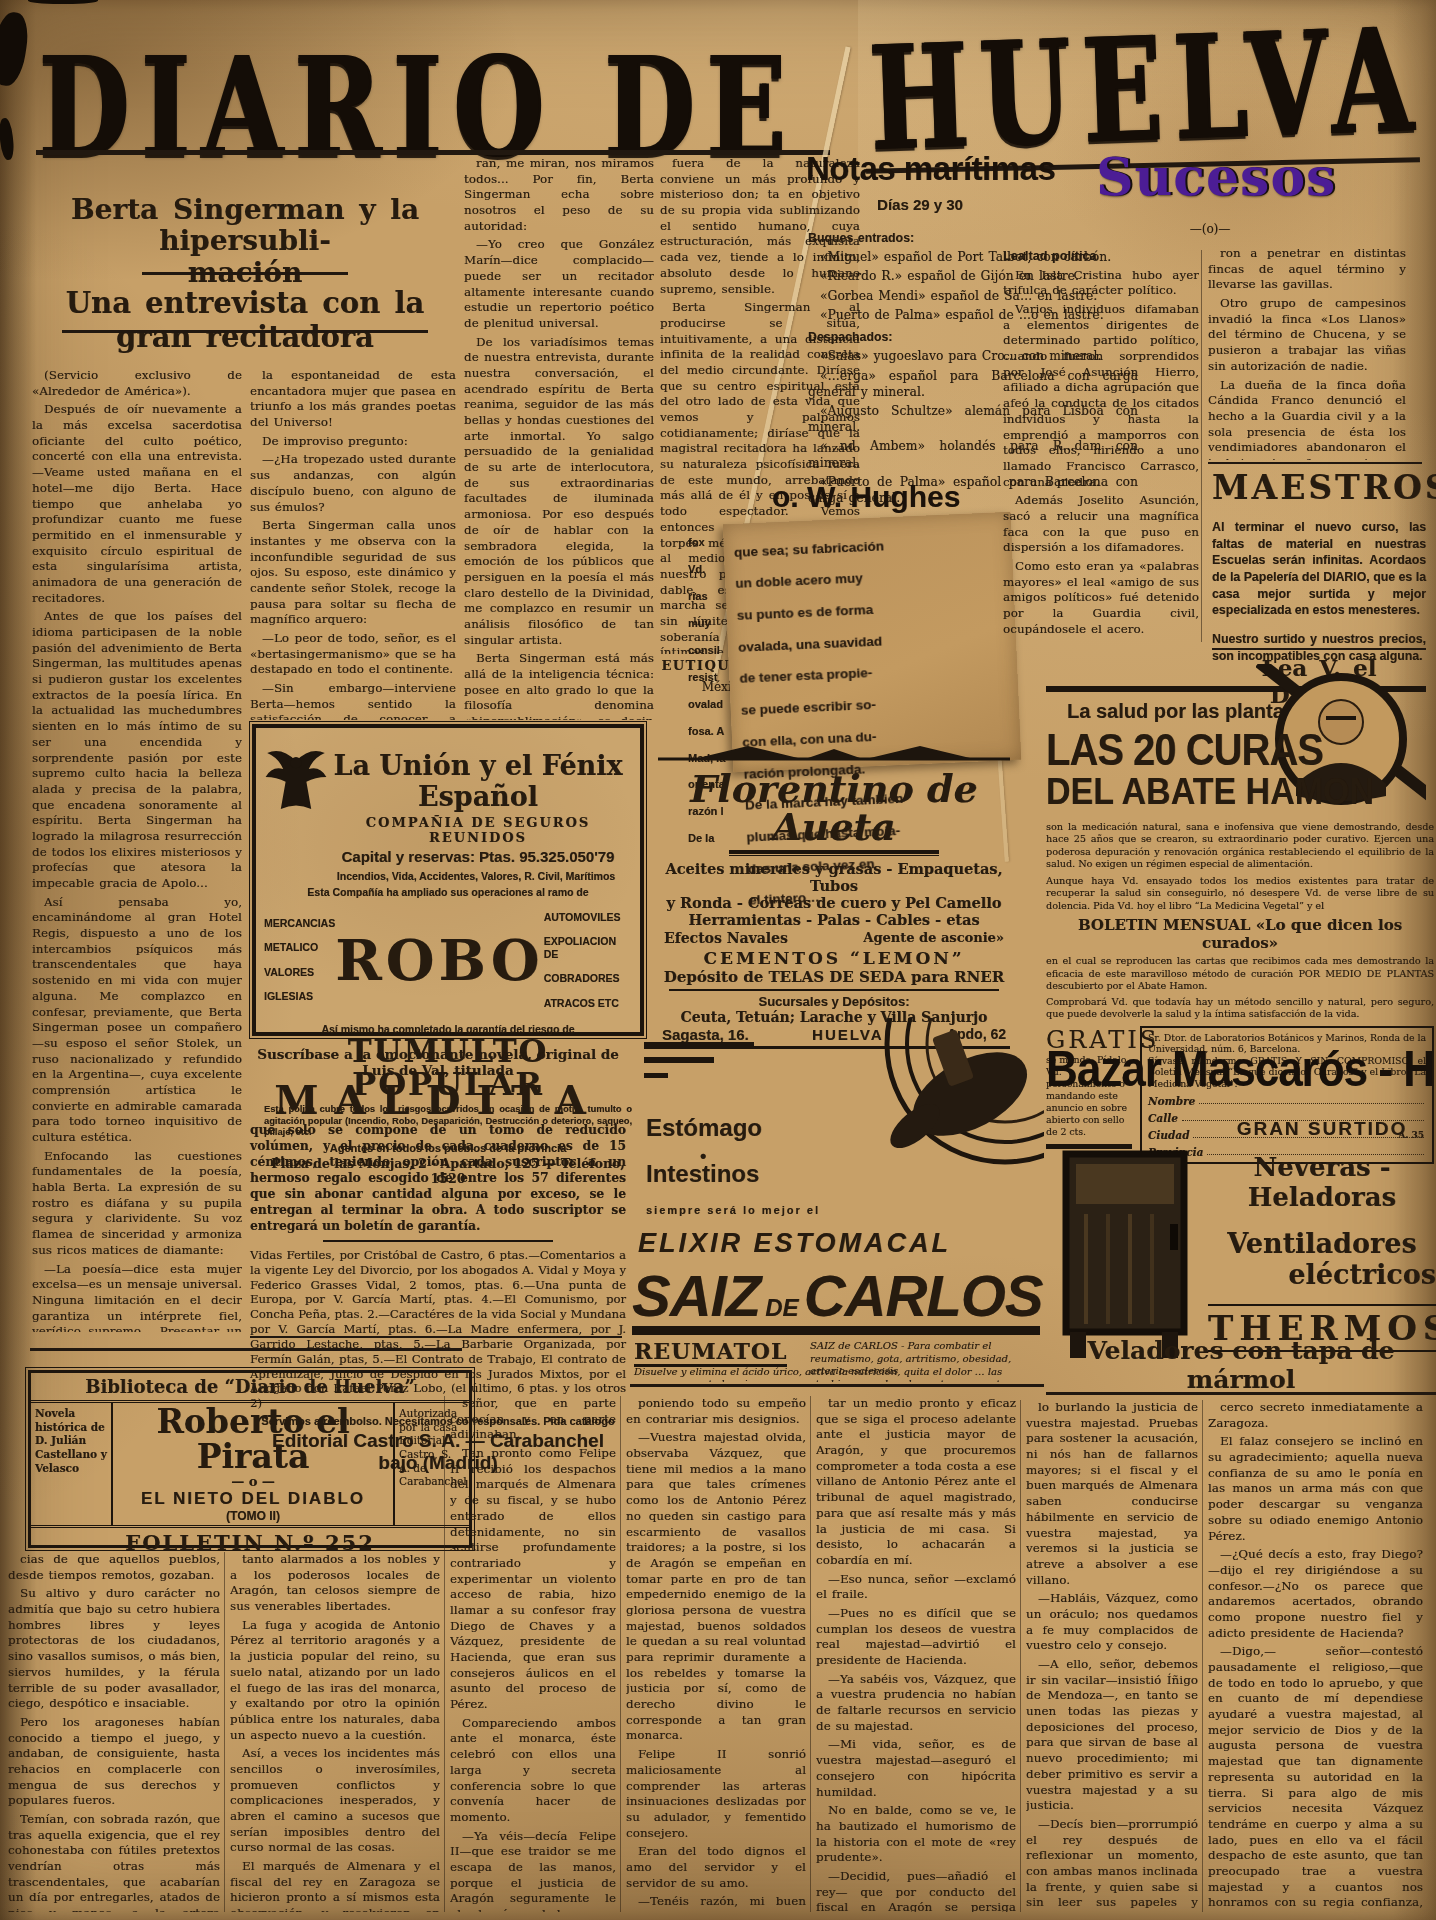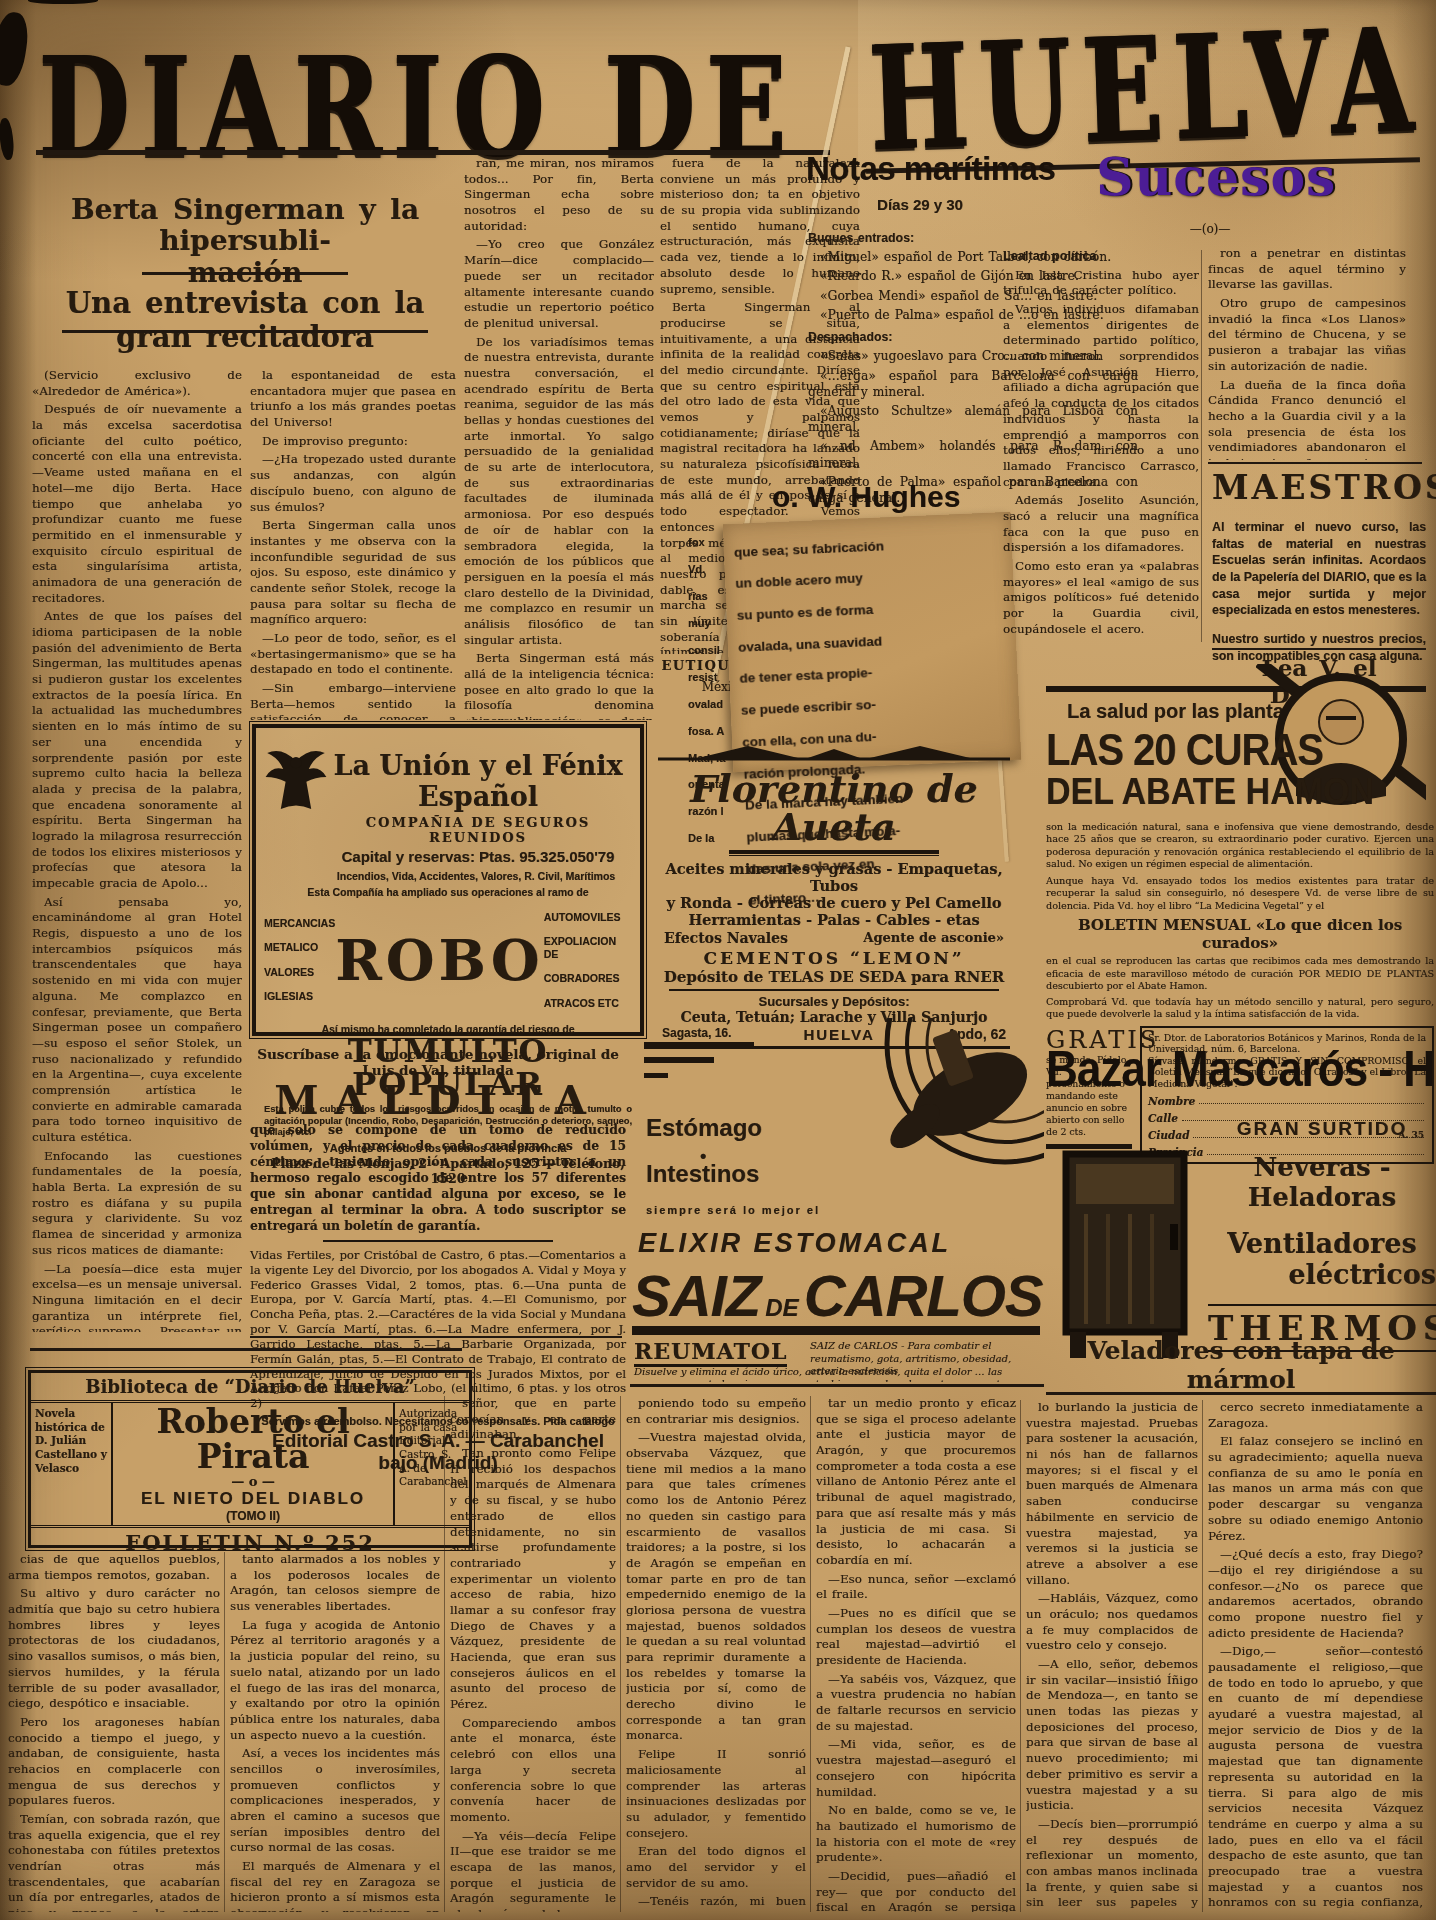--- a/index.html
+++ b/index.html
@@ -233,21 +233,21 @@
     <div style="display:flex;justify-content:space-between;padding:2px 6px;">
       <span class="serif b" style="font-size:14px;">Efectos Navales</span>
       <span class="serif b" style="font-size:13px;">Agente de  asconie»</span>
     </div>
     <div class="serif b" style="font-size:17px;letter-spacing:3px;">CEMENTOS  “LEMON”</div>
     <div class="serif b" style="font-size:15px;">Depósito de TELAS DE SEDA para RNER</div>
     <div style="width:330px;height:2px;background:#1d150d;margin:3px auto;"></div>
     <div class="sans b" style="font-size:13px;">Sucursales y Depósitos:</div>
     <div class="serif b" style="font-size:14px;">Ceuta, Tetuán; Larache y Villa Sanjurjo</div>
     <div style="display:flex;justify-content:space-between;padding:1px 4px;">
-      <span class="sans b" style="font-size:12px;text-align:right;">Sagasta, 16.</span>
+      <span class="sans b" style="font-size:15px;text-align:right;">Sagasta, 16.</span>
       <span class="sans b" style="font-size:15px;letter-spacing:2px;">HUELVA</span>
       <span class="sans b" style="font-size:14px;">Apdo, 62</span>
     </div>
     <div style="width:352px;height:3px;background:#1d150d;margin-top:2px;"></div>
   </div>
 
   <div class="blk" style="left:1046px;top:686px;width:388px;height:356px;">
     <div style="height:6px;background:#1d150d;width:380px;"></div>
     <svg width="170" height="160" viewBox="0 0 170 160" style="position:absolute;right:8px;top:-22px;">
       <rect x="-30" y="60" width="230" height="12" transform="rotate(38 85 80)" fill="#1d150d"></rect>
@@ -376,21 +376,21 @@
         <div class="serif b" style="font-size:13px;">— o —</div>
         <div class="sans b" style="font-size:17px;letter-spacing:2px;">EL NIETO DEL DIABLO</div>
         <div class="sans b" style="font-size:12px;">(TOMO II)</div>
       </div>
       <div class="serif" style="width:66px;font-size:10.5px;line-height:1.3;padding:4px;border-left:2px solid #1d150d;">Autorizada por la casa Editorial Castro, S. A. de Carabanchel</div>
     </div>
     <div class="serif b ctr" style="font-size:21px;letter-spacing:2px;border-top:3px double #1d150d;padding:2px 0;">FOLLETIN N.º 252</div>
   </div>
 
   <div class="blk col" style="left:8px;top:1552px;width:212px;height:360px;">
-      <p>cias de que aquellos pueblos, arma tiempos remotos, gozaban.</p>
+      <p>cias de que aquellos pueblos, desde tiempos remotos, gozaban.</p>
       <p>Su altivo y duro carácter no admitía que bajo su cetro hubiera hombres libres y leyes protectoras de los ciudadanos, sino vasallos sumisos, o más bien, siervos humildes, y la férula terrible de su poder avasallador, ciego, despótico e insaciable.</p>
       <p>Pero los aragoneses habían conocido a tiempo el juego, y andaban, de consiguiente, hasta rehacios en complacerle con mengua de sus derechos y populares fueros.</p>
       <p>Temían, con sobrada razón, que tras aquella exigencia, que el rey cohonestaba con fútiles pretextos vendrían otras más trascendentales, que acabarían un día por entregarles, atados de pies y manos, a la artera voluntad de Felipe el «Prudente».</p>
     </div>
   <div class="vline" style="left:224px;top:1552px;height:360px;"></div>
   <div class="blk col" style="left:230px;top:1552px;width:210px;height:360px;">
       <p>tanto alarmados a los nobles y a los poderosos locales de Aragón, tan celosos siempre de sus venerables libertades.</p>
       <p>La fuga y acogida de Antonio Pérez al territorio aragonés y a la justicia popular del reino, su suelo natal, atizando por un lado el fuego de las iras del monarca, y exaltando por otro la opinión pública entre los naturales, daba un aspecto nuevo a la cuestión.</p>
       <p>Así, a veces los incidentes más sencillos o inverosímiles, promueven conflictos y complicaciones inesperados, y abren el camino a sucesos que serían imposibles dentro del curso normal de las cosas.</p>
       <p>El marqués de Almenara y el fiscal del rey en Zaragoza se hicieron pronto a sí mismos esta observación, y resolvieron en consecuencia, sacar de los hechos todo el partido posible para servir mejor los designios de su amo y</p>

